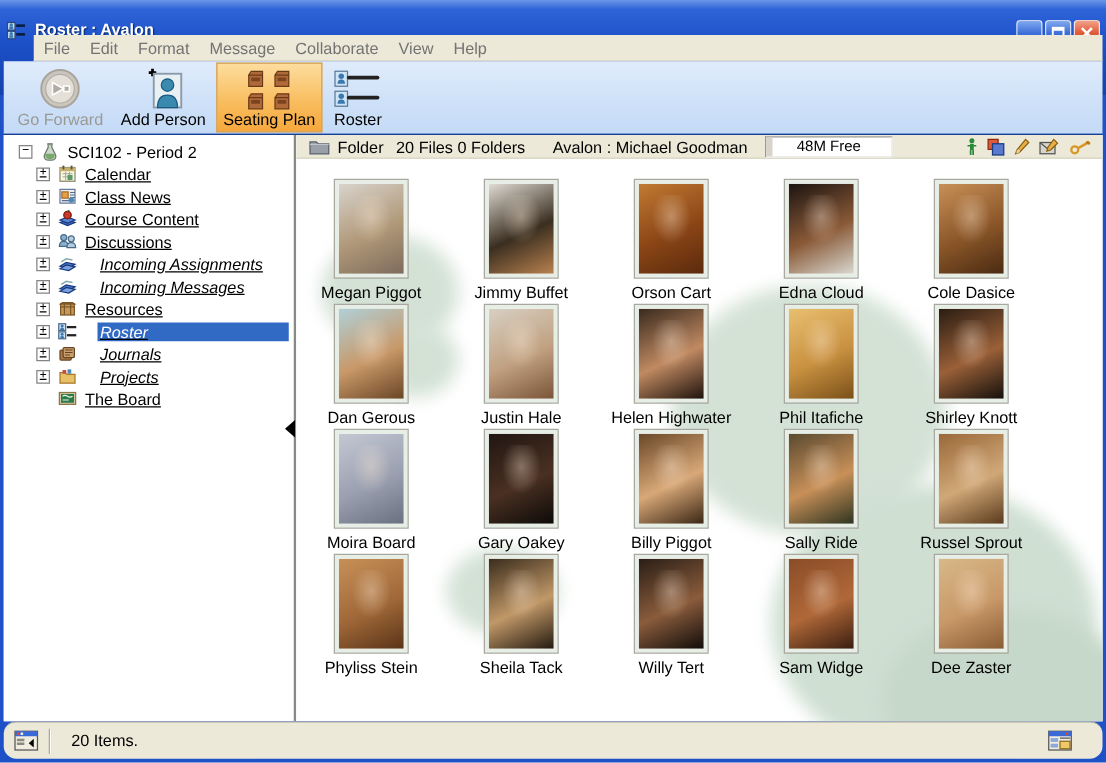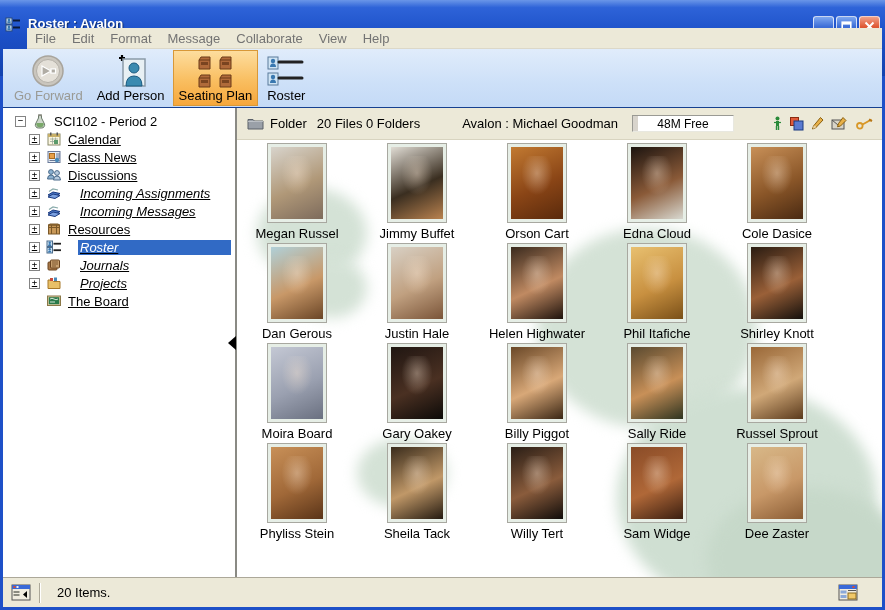--- a/index.html
+++ b/index.html
@@ -42,39 +42,39 @@
     font-family:"DejaVu Sans Mono",monospace;margin-right:6px;flex:none;}
   .ebox.plus::before{content:"+";margin-top:-1px;}
   .ebox.minus::before{content:"−";margin-top:-1px;}
   .indent0{padding-left:12px;}
   .indent1{padding-left:26px;text-decoration:underline;}
   .noebox{width:17px;flex:none;}
   .collapse-arrow{position:absolute;right:-1px;top:228px;width:0;height:0;
     border-top:7px solid transparent;border-bottom:7px solid transparent;border-right:8px solid #000;}
   
   .content{flex:1;position:relative;background:#fff;overflow:hidden;}
-  .chead{position:absolute;top:0;left:0;right:0;height:32px;background:#ECE9D8;
+  .chead{position:absolute;top:0;left:0;right:0;height:19px;background:#ECE9D8;
     display:flex;align-items:center;font-size:13px;color:#000;border-bottom:1px solid #d8d4c0;box-sizing:border-box;}
   .chead .sp{margin-left:10px;}
   .freebox{width:100px;height:15px;background:#fff;border:1px solid #9a9a94;border-right-color:#e8e8e0;border-bottom-color:#e8e8e0;
     margin-left:14px;display:flex;align-items:center;justify-content:center;font-size:12px;position:relative;}
   .freebox .used{position:absolute;left:0;top:0;bottom:0;width:5px;background:#d8d4cc;}
   .freebox span{position:relative;}
   .chead-icons{margin-left:auto;display:flex;align-items:center;gap:7px;padding-right:8px;}
   .wmark{position:absolute;background:#D4E2D6;border-radius:50%;filter:blur(7px);z-index:0;}
   .grid{position:absolute;top:36px;left:0;display:grid;grid-template-columns:repeat(5,120px);
     grid-auto-rows:100px;z-index:1;}
   .cell{display:flex;flex-direction:column;align-items:center;}
   .photo{width:52px;height:72px;border:3px solid #E6EEE6;outline:1px solid #A8A8A0;position:relative;box-sizing:content-box;}
   .photo::after{content:"";position:absolute;left:18%;top:12%;right:18%;bottom:30%;
     background:radial-gradient(ellipse at 50% 42%, rgba(255,235,215,.38), rgba(255,255,255,0) 65%);}
   .pname{margin-top:4px;font-size:13px;color:#000;}
   
   .statusbar{position:absolute;left:3px;right:3px;bottom:3px;height:30px;background:#ECE9D8;
-    border-top:1px solid #ACA899;display:flex;align-items:center;font-size:13px;box-sizing:border-box;}
+    border-top:1px solid #ACA899;display:flex;align-items:center;font-size:13px;box-sizing:border-box;border-radius:10px;}
   .sb-icon{margin:0 8px;display:flex;align-items:center;}
   .sb-sep{width:1px;height:20px;background:#ACA899;border-right:1px solid #fff;margin-right:16px;}
   .sb-text{color:#000;}
   .sb-right{margin-left:auto;margin-right:24px;display:flex;align-items:center;}
   svg{display:block;}
 </style>
 </head>
 <body>
 
 <div class="frame">
@@ -218,20 +218,32 @@
               <path d="M10 5 h4 M10 7 h4 M10 9 h4 M3.5 11.5 h10" stroke="#5a6a8a" stroke-width=".9"></path>
               <circle cx="11" cy="11" r="2.2" fill="#4a8ab8"></circle>
             </svg>
         </span>
         <span class="lbl">Class News</span>
       </div>
       <div class="trow indent1">
         <span class="ebox plus"></span>
         <span>
           <svg width="16" height="16" viewBox="0 0 16 16">
+              <path d="M2 11 l6 -2.5 6 2.5 -6 2.5 z" fill="#3a66b8" stroke="#1a3a80"></path>
+              <path d="M2 9 l6 -2.5 6 2.5 -6 2.5 z" fill="#5a86d0" stroke="#1a3a80"></path>
+              <circle cx="8" cy="5" r="3" fill="#c83a2a" stroke="#801a10"></circle>
+              <path d="M8 2.2 q.5 -1 1.5 -1" stroke="#3a6a2a" fill="none"></path>
+            </svg>
+        </span>
+        <span class="lbl">Course Content</span>
+      </div>
+      <div class="trow indent1">
+        <span class="ebox plus"></span>
+        <span>
+          <svg width="16" height="16" viewBox="0 0 16 16">
               <circle cx="5" cy="5" r="2.4" fill="#8ab0d0" stroke="#4a6a8a"></circle>
               <path d="M1.5 12 q0 -4 3.5 -4 q3.5 0 3.5 4 z" fill="#8ab0d0" stroke="#4a6a8a"></path>
               <circle cx="11" cy="6" r="2.4" fill="#b8cce0" stroke="#4a6a8a"></circle>
               <path d="M7.5 13 q0 -4 3.5 -4 q3.5 0 3.5 4 z" fill="#b8cce0" stroke="#4a6a8a"></path>
             </svg>
         </span>
         <span class="lbl">Discussions</span>
       </div>
       <div class="trow indent1 italic">
         <span class="ebox plus"></span>
@@ -321,21 +333,21 @@
     <div class="content">
       <div class="chead">
         <span class="sp">
           <svg width="17" height="13" viewBox="0 0 17 13">
               <path d="M1 2.5 h5 l1.5 1.5 H16 v8 H1 z" fill="#9aa0a8" stroke="#5a6068"></path>
               <path d="M1 4.5 h15" stroke="#c8ccd0" stroke-width=".8"></path>
             </svg>
         </span>
         <span class="sp" style="margin-left:6px">Folder</span>
         <span class="sp">20 Files 0 Folders</span>
-        <span class="sp" style="margin-left:42px">Avalon : Michael Goodman</span>
+        <span class="sp" style="margin-left:22px">Avalon : Michael Goodman</span>
         <span class="freebox">
           <span class="used"></span>
           <span>48M Free</span>
         </span>
         <span class="chead-icons">
           <span>
             <svg width="9" height="15" viewBox="0 0 9 15">
                 <circle cx="4.5" cy="2.5" r="2" fill="#2a8a3a"></circle>
                 <rect x="3" y="5" width="3" height="5" fill="#2a8a3a"></rect>
                 <path d="M3.5 10 v4 M5.5 10 v4" stroke="#2a8a3a" stroke-width="1.4"></path>
@@ -374,21 +386,21 @@
       <div class="wmark" style="left:300px;top:120px;width:220px;height:200px;"></div>
       <div class="wmark" style="left:20px;top:80px;width:110px;height:90px;"></div>
       <div class="wmark" style="left:60px;top:150px;width:70px;height:60px;"></div>
       <div class="wmark" style="left:380px;top:280px;width:260px;height:220px;background:#cfdfd2;"></div>
       <div class="wmark" style="left:470px;top:380px;width:200px;height:140px;background:#c6d8c9;"></div>
       <div class="wmark" style="left:120px;top:330px;width:90px;height:70px;"></div>
 
       <div class="grid">
           <div class="cell">
             <div class="photo" style="background: linear-gradient(155deg, rgb(216, 212, 204) 0%, rgb(176, 152, 120) 55%, rgb(125, 107, 92) 100%);"></div>
-            <div class="pname">Megan Russel</div>
+            <div class="pname">Megan Piggot</div>
           </div>
           <div class="cell">
             <div class="photo" style="background: linear-gradient(155deg, rgb(224, 220, 212) 0%, rgb(58, 46, 32) 55%, rgb(185, 130, 79) 100%);"></div>
             <div class="pname">Jimmy Buffet</div>
           </div>
           <div class="cell">
             <div class="photo" style="background: linear-gradient(155deg, rgb(194, 122, 50) 0%, rgb(138, 69, 22) 55%, rgb(90, 42, 12) 100%);"></div>
             <div class="pname">Orson Cart</div>
           </div>
           <div class="cell">

